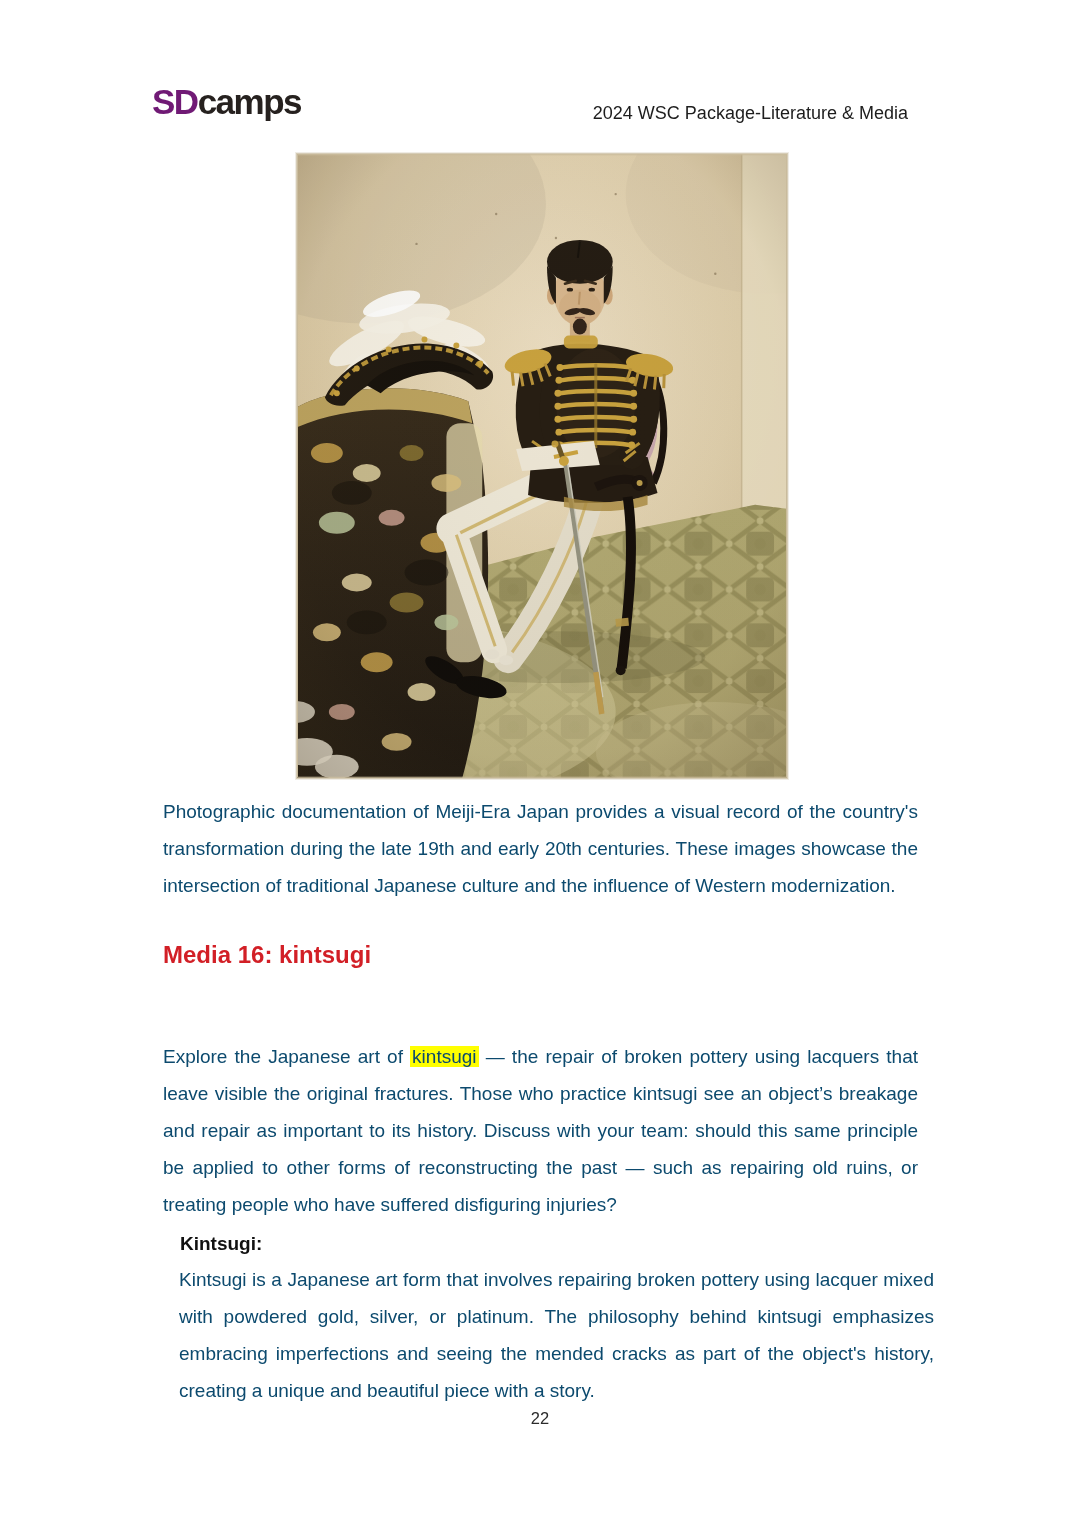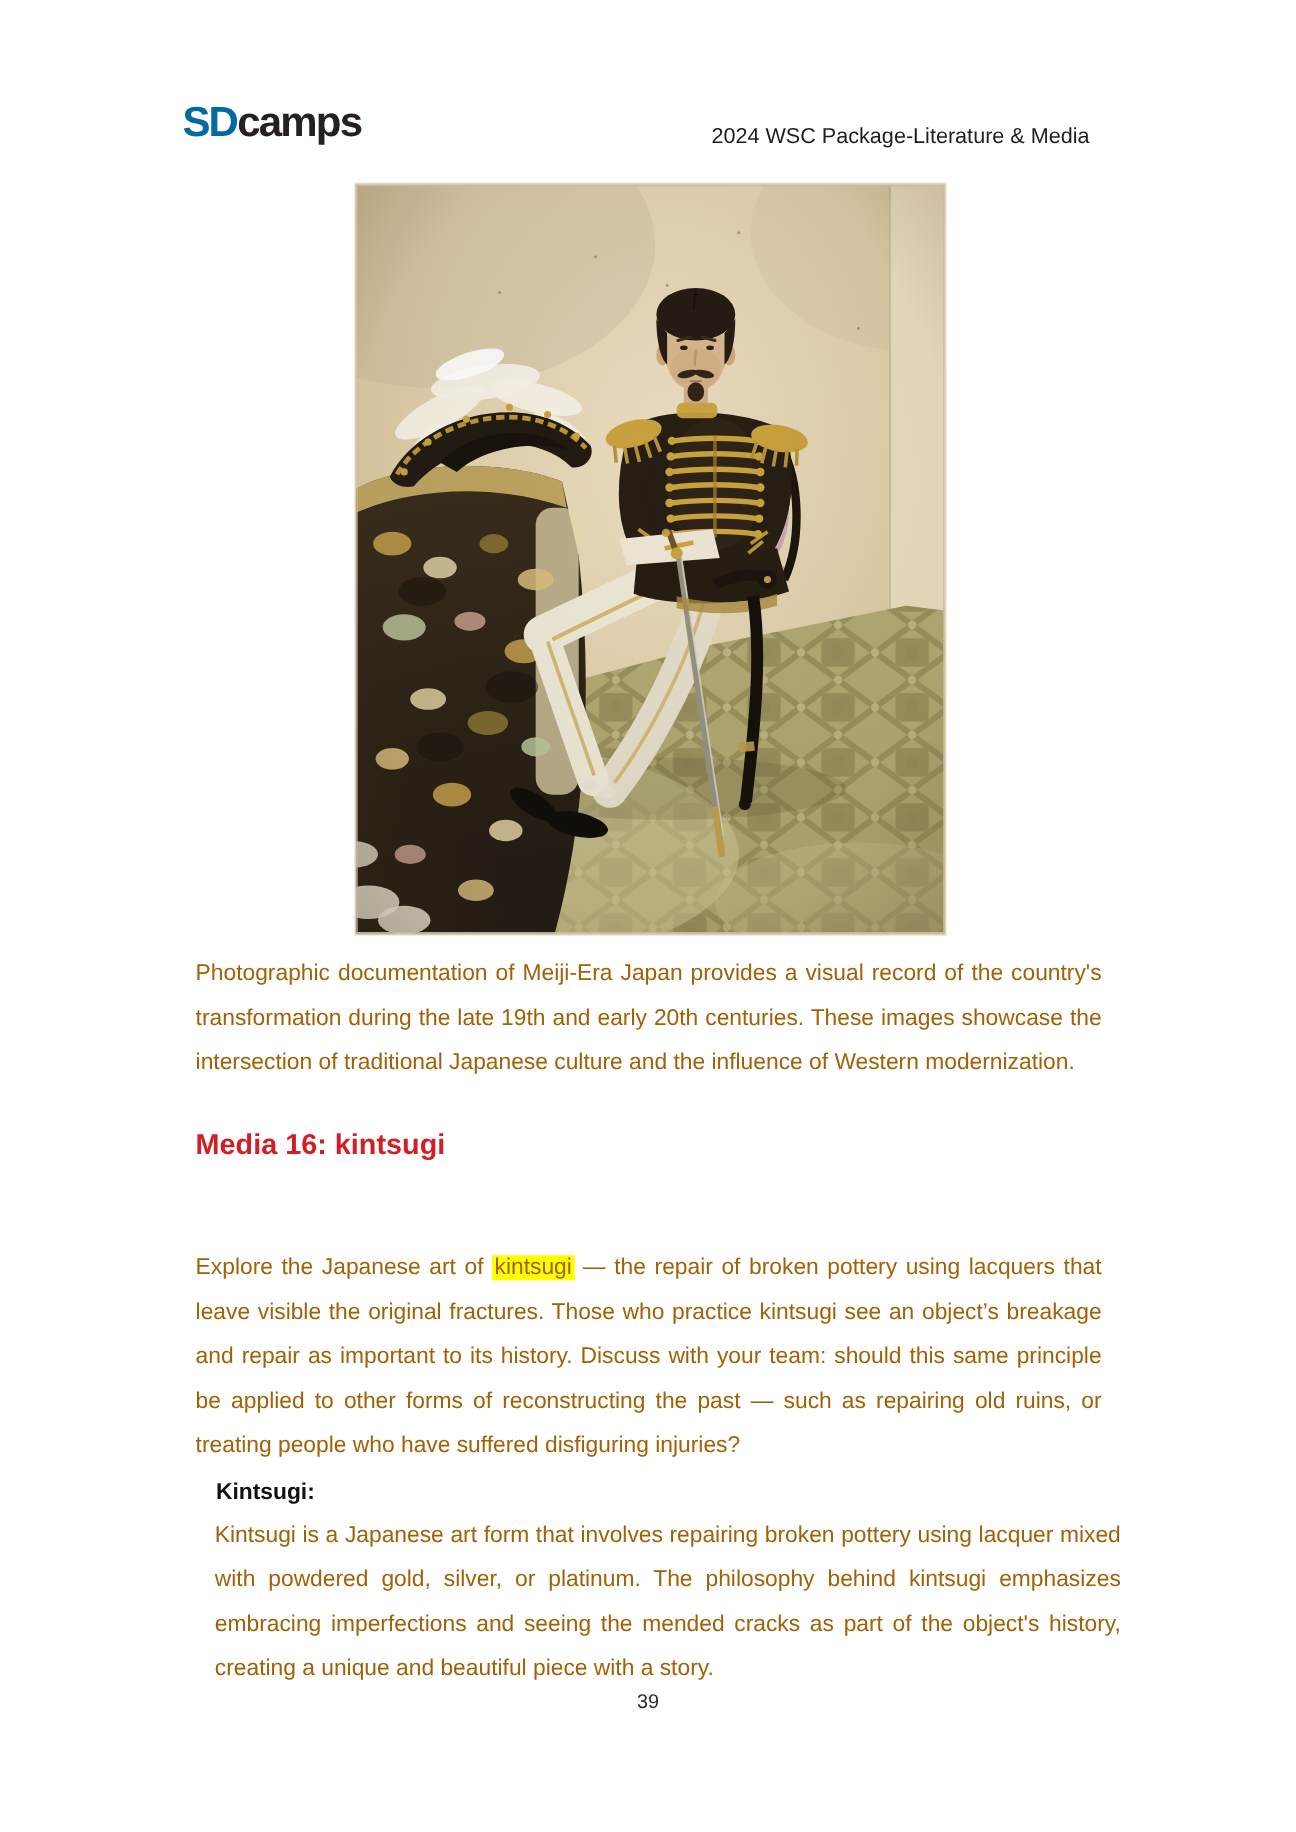--- a/index.html
+++ b/index.html
@@ -4,35 +4,35 @@
 <style>
   html,body{margin:0;padding:0;}
   body{
     width:1080px;height:1527px;position:relative;background:#ffffff;
     font-family:"Liberation Sans", sans-serif;color:#1c1c1c;overflow:hidden;
   }
   .logo{
     position:absolute;left:152px;top:84px;font-size:35px;font-weight:800;
     letter-spacing:-1.5px;line-height:1;
   }
-  .logo .red{color:#0369a1;}
+  .logo .red{color:#701a75;}
   .logo .dark{color:#26211f;margin-top:35px;}
   .header-title{
     position:absolute;top:103px;right:172px;font-size:18px;color:#1d1d1d;
   }
   .photo{
     position:absolute;left:296px;top:153px;width:492px;height:626px;
     border:1px solid #d6ccb6;box-sizing:border-box;
     box-shadow:0 0 0 1px rgba(190,180,150,.25);
     background:#e4d5b4;
   }
   .photo svg{display:block;width:100%;height:100%;}
   .para{
     position:absolute;left:163px;width:755px;font-size:19px;line-height:37px;
-    text-align:justify;color:#a16207;
+    text-align:justify;color:#0c4a6e;
   }
   .para1{top:793px;}
   .topic-heading{
     position:absolute;left:163px;top:941px;font-size:24px;font-weight:bold;
     color:#d21f26;line-height:1.2;
   }
   .para2{top:1038px;}
   .hl{background:#ffff00;padding:0 2px;}
   .kintsugi-label{
     position:absolute;left:163px;top:1208px;font-size:19px;font-weight:bold;
@@ -268,13 +268,13 @@
 <p class="para para1" style="margin:0;">Photographic documentation of Meiji-Era Japan provides a visual record of the country's transformation during the late 19th and early 20th centuries. These images showcase the intersection of traditional Japanese culture and the influence of Western modernization.</p>
 
 <h2 class="topic-heading" style="margin:0;">Media 16: kintsugi</h2>
 
 <p class="para para2" style="margin:0;"><span>Explore the Japanese art of </span><span class="hl">kintsugi</span><span> — the repair of broken pottery using lacquers that leave visible the original fractures. Those who practice kintsugi see an object’s breakage and repair as important to its history. Discuss with your team: should this same principle be applied to other forms of reconstructing the past — such as repairing old ruins, or treating people who have suffered disfiguring injuries?</span></p>
 
 <p class="kintsugi-label" style="margin:17px;">Kintsugi:</p>
 
 <p class="para para3" style="margin:16px;">Kintsugi is a Japanese art form that involves repairing broken pottery using lacquer mixed with powdered gold, silver, or platinum. The philosophy behind kintsugi emphasizes embracing imperfections and seeing the mended cracks as part of the object's history, creating a unique and beautiful piece with a story.</p>
 
-<div class="page-number">39</div>
+<div class="page-number">22</div>
 
 </body></html>

